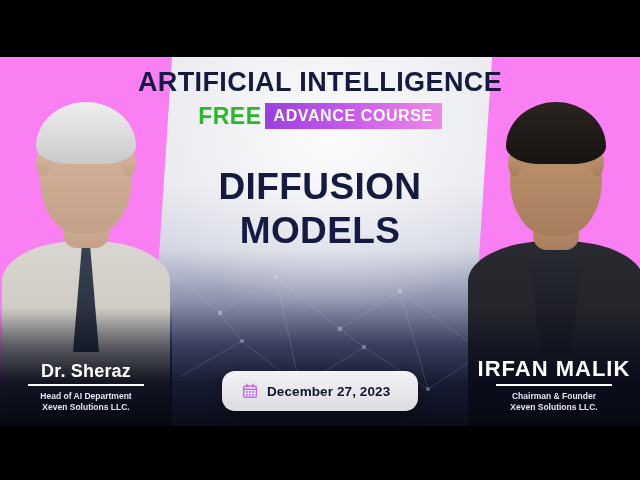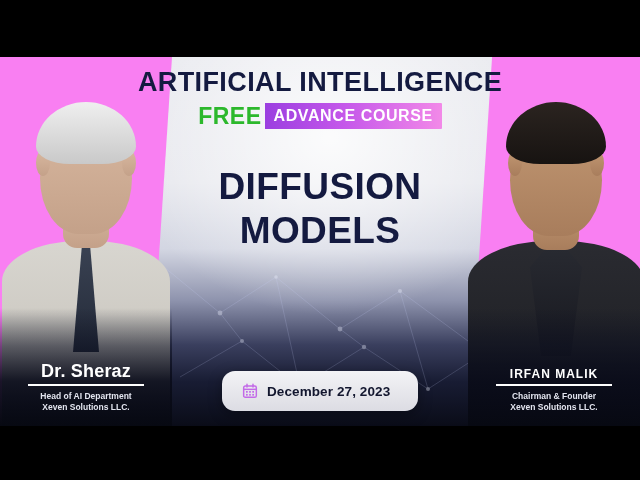--- a/index.html
+++ b/index.html
@@ -44,21 +44,21 @@
 
   .l .skin{background:linear-gradient(180deg,#d8b8a0,#c4a189);}
   .r .skin{background:linear-gradient(180deg,#c29873,#a87d5c);}
 
   
   .namewrap{position:absolute;bottom:0;width:100%;height:118px;
     background:linear-gradient(180deg,rgba(12,15,32,0) 0%,rgba(12,15,32,.55) 32%,rgba(10,12,26,.93) 62%,#070912 100%);
     display:flex;flex-direction:column;align-items:center;justify-content:flex-end;padding-bottom:13px;box-sizing:border-box;}
   .nm{color:#fff;font-weight:700;letter-spacing:.2px;line-height:1;}
   .nm.l{font-size:18px;}
-  .nm.r{font-size:12px;letter-spacing:1px;margin-top:41px;}
+  .nm.r{font-size:22px;letter-spacing:1px;margin-top:41px;}
   .rule{width:116px;height:2px;background:#fff;margin:4px 0 5px;}
   .sub{color:#e3e5ef;font-size:8.5px;line-height:11px;text-align:center;font-weight:600;}
 
   
   .headline{position:absolute;left:0;right:0;top:1px;text-align:center;}
   .h1{margin-top:11px;font-size:27px;font-weight:800;color:#141a40;letter-spacing:.4px;line-height:1;}
   .band{display:inline-flex;align-items:stretch;margin-top:7px;height:26px;border-radius:1px;overflow:hidden;}
   .free{color:#2cb82c;font-size:23px;font-weight:800;line-height:26px;padding-right:3px;letter-spacing:.5px;}
   .adv{background:linear-gradient(90deg,#9b3fe0 0%,#c558ea 45%,#f289e8 100%);color:#fff;font-size:16px;font-weight:800;
        line-height:26px;padding:0 9px;letter-spacing:.6px;}

